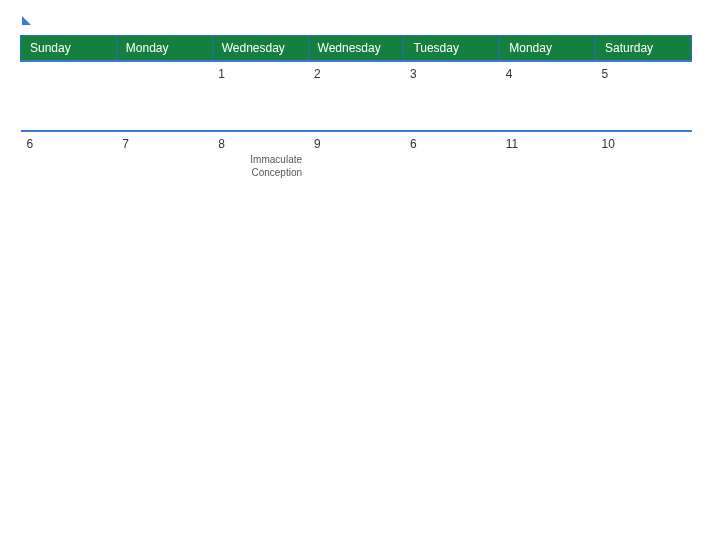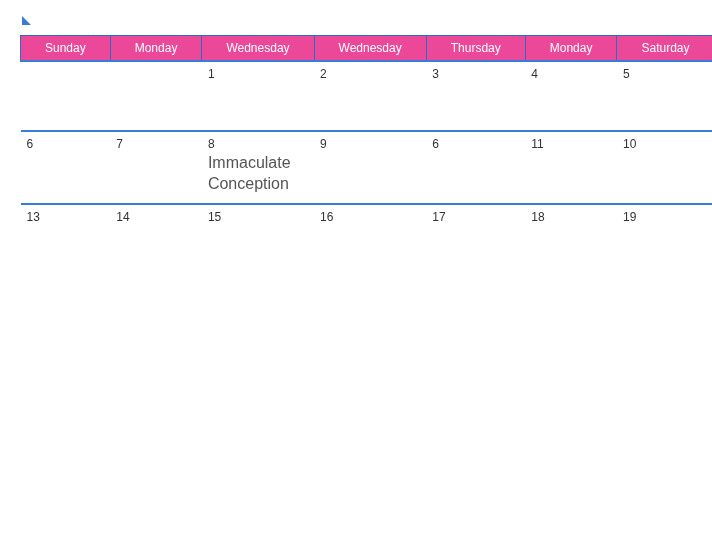--- a/index.html
+++ b/index.html
@@ -63,25 +63,25 @@
       font-size: 14px;
       color: #555;
       text-align: right;
       min-width: 80px;
     }
     .calendar {
       width: 100%;
       border-collapse: collapse;
     }
     .calendar thead tr th {
-      background: #ec4899;
+      background: #15803d;
       color: #fff;
       font-size: 12px;
       font-weight: normal;
-      padding: 5px 24px;
+      padding: 5px 9px;
       text-align: left;
       border: 1px solid #2a6bc5;
     }
     .calendar tbody tr td {
       border-top: 2px solid #3a7bd5;
       vertical-align: top;
       padding: 5px 6px 8px 6px;
       width: calc(100% / 7);
       min-height: 70px;
       height: 70px;
@@ -94,23 +94,24 @@
       background: #fff;
     }
     .day-num {
       display: block;
       font-size: 12px;
       color: #333;
       margin-bottom: 2px;
     }
     .event {
       display: block;
-      font-size: 16px;
+      font-size: 10px;
       color: #555;
       line-height: 1.3;
+      text-align: right;
     }
     .calendar tbody tr {
       height: 70px;
     }
   </style>
 </head>
 <body>
 
 <div class="page">
   <div class="header">
@@ -125,21 +126,21 @@
     <div class="country"></div>
   </div>
 
   <table class="calendar">
     <thead>
       <tr>
       <th>Sunday</th>
           <th>Monday</th>
           <th>Wednesday</th>
           <th>Wednesday</th>
-          <th>Thursday</th>
+          <th>Tuesday</th>
           <th>Monday</th>
           <th>Saturday</th>
         </tr>
     </thead>
     <tbody id="calendar-body">
     <tr>
           <td class="empty"></td>
           <td class="empty"></td>
           <td>
             <span class="day-num">1</span>
@@ -174,38 +175,15 @@
           <td>
             <span class="day-num">6</span>
           </td>
           <td>
             <span class="day-num">11</span>
           </td>
           <td>
             <span class="day-num">10</span>
           </td>
         </tr>
-        <tr>
-          <td>
-            <span class="day-num">13</span>
-          </td>
-          <td>
-            <span class="day-num">14</span>
-          </td>
-          <td>
-            <span class="day-num">15</span>
-          </td>
-          <td>
-            <span class="day-num">16</span>
-          </td>
-          <td>
-            <span class="day-num">17</span>
-          </td>
-          <td>
-            <span class="day-num">18</span>
-          </td>
-          <td>
-            <span class="day-num">19</span>
-          </td>
-        </tr>
       </tbody>
   </table>
 </div>
 
 </body></html>

